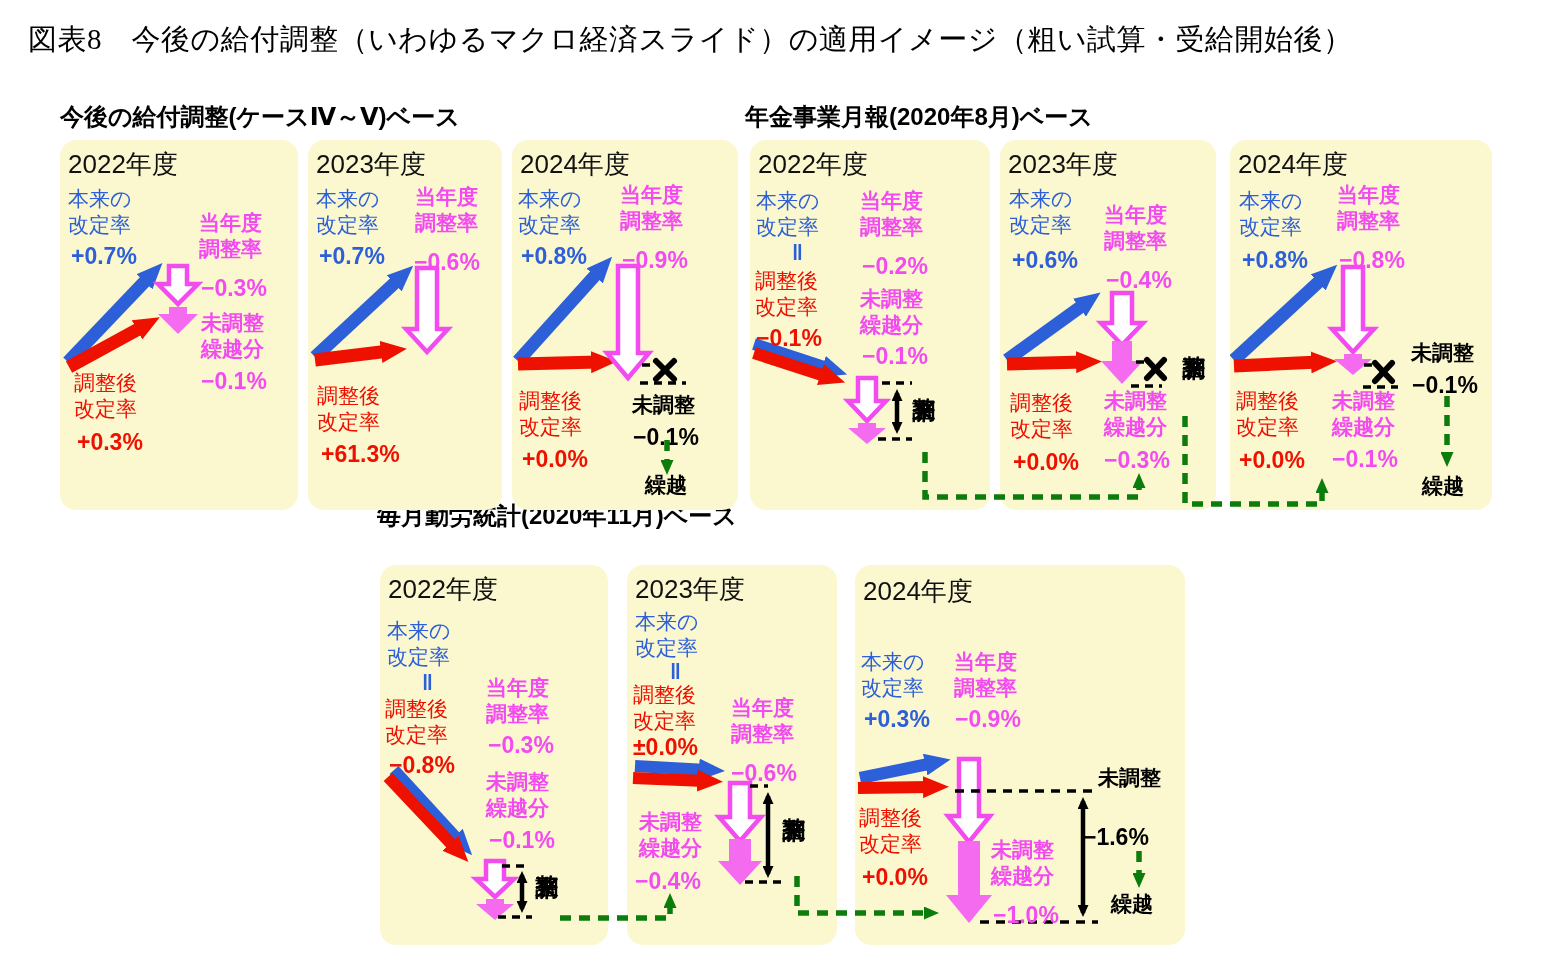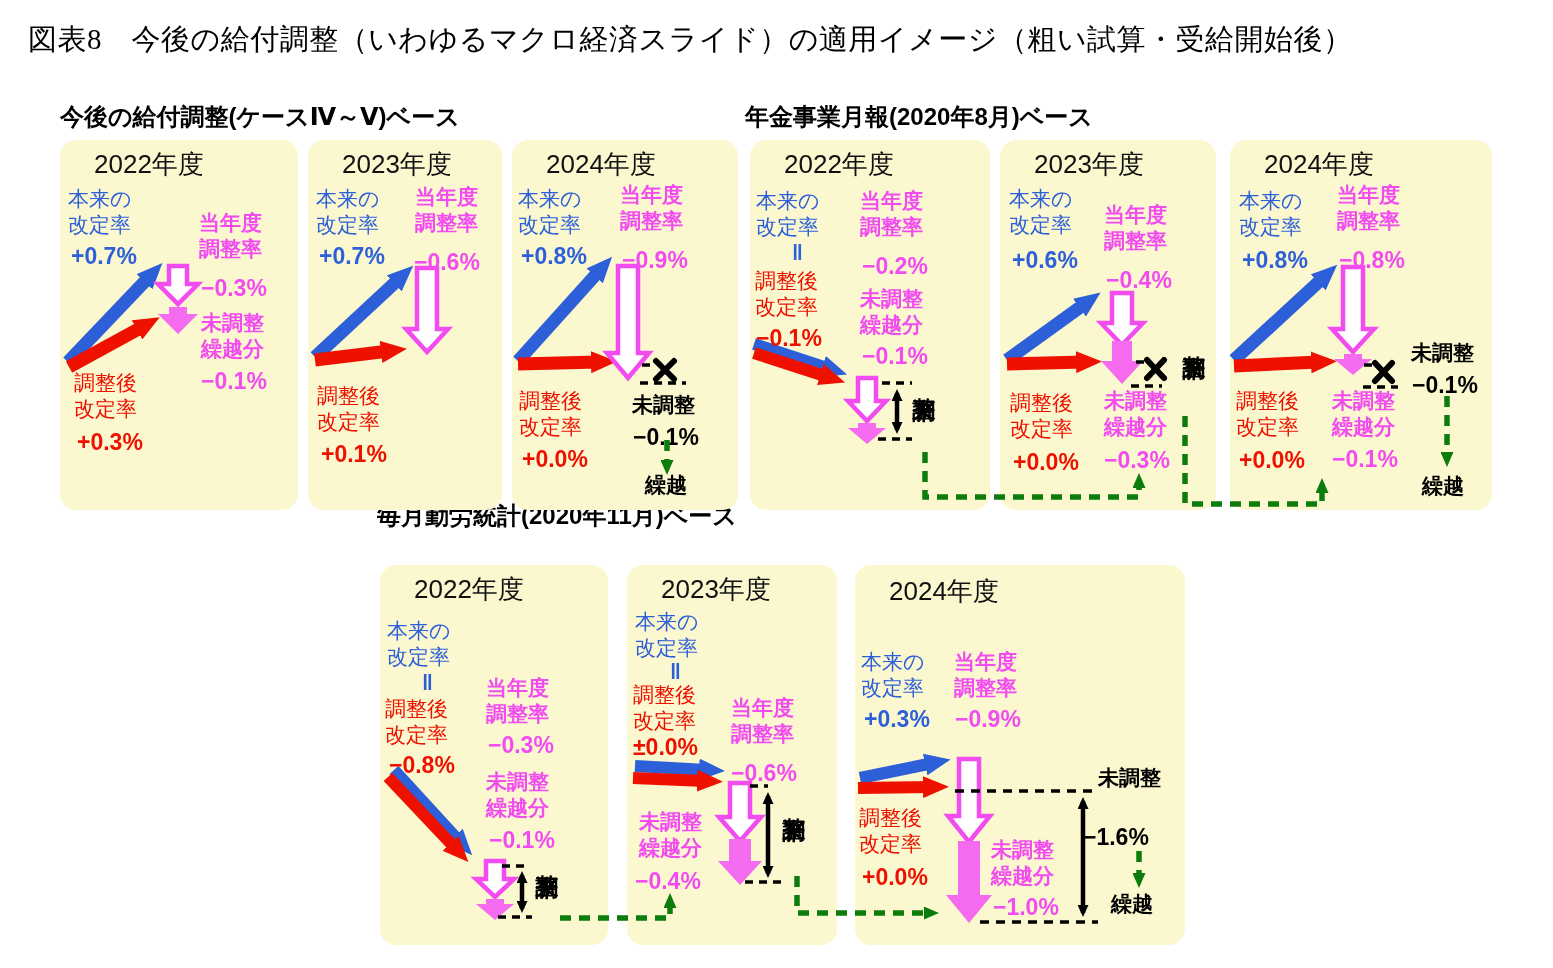--- a/index.html
+++ b/index.html
@@ -4,21 +4,21 @@
 <style>
   html,body{margin:0;padding:0;}
   body{width:1553px;height:968px;background:#fff;position:relative;overflow:hidden;
        font-family:"Liberation Sans","DejaVu Sans",sans-serif;color:#000;}
   .abs{position:absolute;}
   #fig-title{left:28px;top:20px;font-family:"Liberation Serif","DejaVu Serif",serif;
              font-size:29px;letter-spacing:.5px;}
   .ghead{position:absolute;font-size:24px;font-weight:bold;}
   .panel{position:absolute;background:#fbf8d0;border-radius:16px;}
   .t{position:absolute;white-space:pre-line;line-height:1.24;}
-  .year{font-size:26px;color:#111;margin-left:26px;}
+  .year{font-size:26px;color:#111;}
   .lbl{font-size:21px;}
   .v{font-size:23px;font-weight:bold;}
   .b{font-weight:bold;}
   .eq{font-size:22px;font-weight:bold;line-height:1;}
   .blue{color:#2c5fd8;}
   .red{color:#ee1100;}
   .mag{color:#f24bf0;}
   .blk{color:#000;}
   .vert{writing-mode:vertical-rl;text-orientation:upright;font-weight:bold;
         font-size:23px;color:#000;line-height:1.05;}
@@ -89,21 +89,21 @@
   </svg>
   <span class="t year" style="left:8px;top:8px">2023年度</span>
   <span class="t lbl blue" style="left:8px;top:46px">本来の
 改定率</span>
   <span class="t v blue" style="left:11px;top:102px">+0.7%</span>
   <span class="t lbl mag b" style="left:107px;top:44px">当年度
 調整率</span>
   <span class="t v mag" style="left:106px;top:108px">−0.6%</span>
   <span class="t lbl red" style="left:9px;top:243px">調整後
 改定率</span>
-  <span class="t v red" style="left:13px;top:300px">+0.1%</span>
+  <span class="t v red" style="left:13px;top:300px">+61.3%</span>
 </div>
 
 
 <div class="panel" style="left:512px;top:140px;width:226px;height:370px">
   <svg class="ar" width="226" height="370" viewBox="0 0 226 370">
     <line x1="6" y1="221" x2="88" y2="130" stroke="#2c5fd8" stroke-width="13" marker-end="url(#mb)"></line>
     <line x1="6" y1="224" x2="87" y2="222" stroke="#ee1100" stroke-width="13" marker-end="url(#mr)"></line>
     <polygon points="106,126 126,126 126,213 137,213 116,238 95,213 106,213" fill="#fff" stroke="#f24bf0" stroke-width="4.5"></polygon>
     <line x1="130" y1="225" x2="142" y2="225" stroke="#000" stroke-width="3.5" stroke-dasharray="8 6"></line>
     <line x1="128" y1="243" x2="174" y2="243" stroke="#000" stroke-width="3.5" stroke-dasharray="8 6"></line>
@@ -280,21 +280,21 @@
 改定率</span>
   <span class="t v blue" style="left:9px;top:140px">+0.3%</span>
   <span class="t lbl mag b" style="left:99px;top:84px">当年度
 調整率</span>
   <span class="t v mag" style="left:100px;top:140px">−0.9%</span>
   <span class="t lbl red" style="left:4px;top:240px">調整後
 改定率</span>
   <span class="t v red" style="left:7px;top:298px">+0.0%</span>
   <span class="t lbl mag b" style="left:136px;top:272px">未調整
 繰越分</span>
-  <span class="t v mag" style="left:138px;top:328px">−1.0%</span>
+  <span class="t v mag" style="left:138px;top:336px">−1.0%</span>
   <span class="t lbl blk b" style="left:243px;top:200px">未調整</span>
   <span class="t v blk" style="left:228px;top:258px">−1.6%</span>
   <span class="t lbl blk b" style="left:256px;top:326px">繰越</span>
 </div>
 
 
 <svg id="overlay" width="1553" height="968" viewBox="0 0 1553 968">
   <path d="M667,440 L667,464" fill="none" stroke="#0c7c0c" stroke-width="5.5" stroke-dasharray="11 8" marker-end="url(#mg)"></path>
   <path d="M925,452 L925,497 L1139,497 L1139,484" fill="none" stroke="#0c7c0c" stroke-width="5.5" stroke-dasharray="11 8" marker-end="url(#mg)"></path>
   <path d="M1185,416 L1185,504 L1322,504 L1322,489" fill="none" stroke="#0c7c0c" stroke-width="5.5" stroke-dasharray="11 8" marker-end="url(#mg)"></path>

